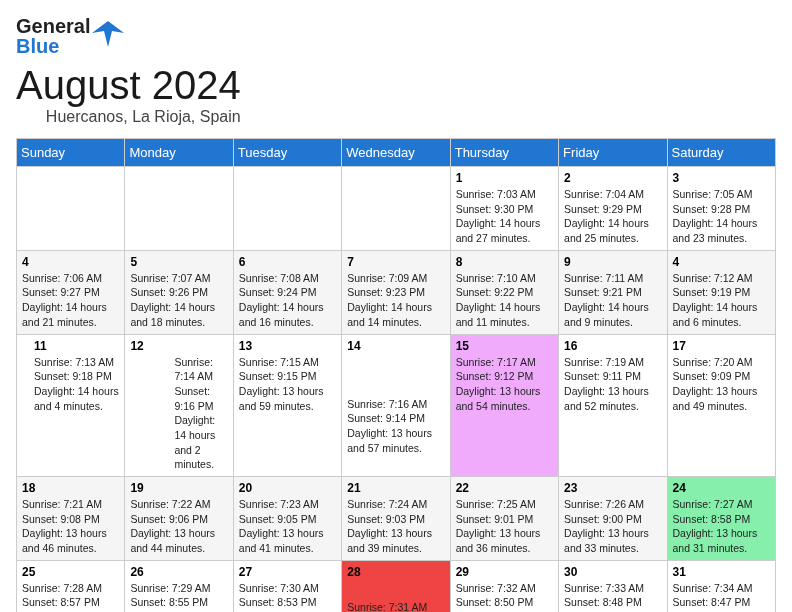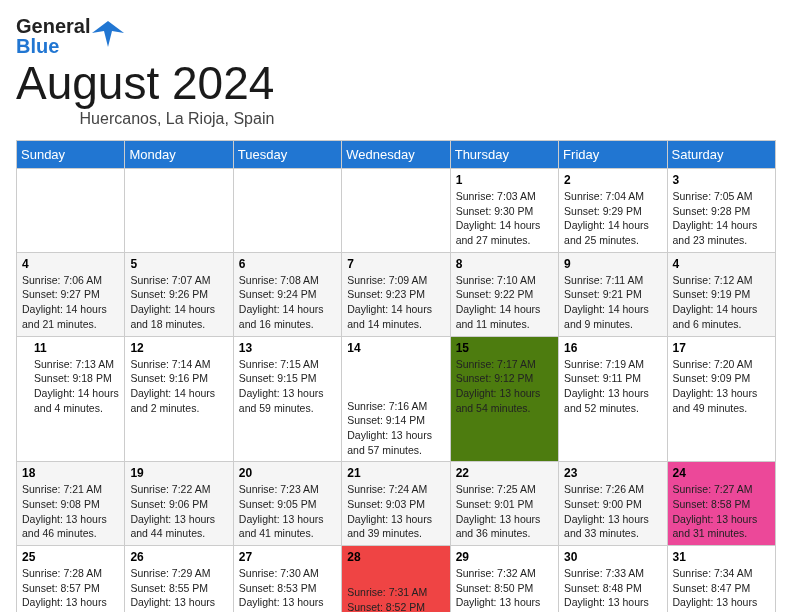--- a/index.html
+++ b/index.html
@@ -14,23 +14,24 @@
       display: flex;
       justify-content: space-between;
       align-items: flex-start;
       margin-bottom: 12px;
       flex-direction: column;
     }
     .title-block {
       text-align: right;
     }
     .month-year {
-      font-size: 46px;
+      font-size: 40px;
       color: #1a1a1a;
       font-weight: normal;
+      margin-top: 7px;
     }
     .location {
       font-size: 16px;
       color: #444;
     }
     .calendar {
       width: 100%;
       border-collapse: collapse;
       font-size: 11px;
     }
@@ -206,37 +207,37 @@
       </tr>
       <tr>
         <td style="background: rgb(255, 255, 255); padding-left: 17px;">
           <div class="day-num">11</div>
           <div class="day-info" style="white-space: pre-line;">Sunrise: 7:13 AM
 Sunset: 9:18 PM
 Daylight: 14 hours and 4 minutes.</div>
         </td>
         <td style="background: rgb(255, 255, 255);">
           <div class="day-num">12</div>
-          <div class="day-info" style="white-space: pre-line;">Sunrise: 7:14 AM
+          <div class="day-info" style="white-space: pre-line; margin-left: 44px;">Sunrise: 7:14 AM
 Sunset: 9:16 PM
 Daylight: 14 hours and 2 minutes.</div>
         </td>
         <td style="background: rgb(255, 255, 255);">
           <div class="day-num">13</div>
           <div class="day-info" style="white-space: pre-line;">Sunrise: 7:15 AM
 Sunset: 9:15 PM
 Daylight: 13 hours and 59 minutes.</div>
         </td>
         <td style="background: rgb(255, 255, 255);">
           <div class="day-num">14</div>
           <div class="day-info" style="white-space: pre-line; margin-top: 44px;">Sunrise: 7:16 AM
 Sunset: 9:14 PM
 Daylight: 13 hours and 57 minutes.</div>
         </td>
-        <td style="background: #4d7c0f;">
+        <td style="background: #f0abfc;">
           <div class="day-num">15</div>
           <div class="day-info" style="white-space: pre-line;">Sunrise: 7:17 AM
 Sunset: 9:12 PM
 Daylight: 13 hours and 54 minutes.</div>
         </td>
         <td style="background: rgb(255, 255, 255);">
           <div class="day-num">16</div>
           <div class="day-info" style="white-space: pre-line;">Sunrise: 7:19 AM
 Sunset: 9:11 PM
 Daylight: 13 hours and 52 minutes.</div>
@@ -278,21 +279,21 @@
           <div class="day-info" style="white-space: pre-line;">Sunrise: 7:25 AM
 Sunset: 9:01 PM
 Daylight: 13 hours and 36 minutes.</div>
         </td>
         <td style="background: rgb(245, 245, 245);">
           <div class="day-num">23</div>
           <div class="day-info" style="white-space: pre-line;">Sunrise: 7:26 AM
 Sunset: 9:00 PM
 Daylight: 13 hours and 33 minutes.</div>
         </td>
-        <td style="background: #ec4899;">
+        <td style="background: #86efac;">
           <div class="day-num">24</div>
           <div class="day-info" style="white-space: pre-line;">Sunrise: 7:27 AM
 Sunset: 8:58 PM
 Daylight: 13 hours and 31 minutes.</div>
         </td>
       </tr>
       <tr>
         <td style="background: rgb(255, 255, 255);">
           <div class="day-num">25</div>
           <div class="day-info" style="white-space: pre-line;">Sunrise: 7:28 AM

